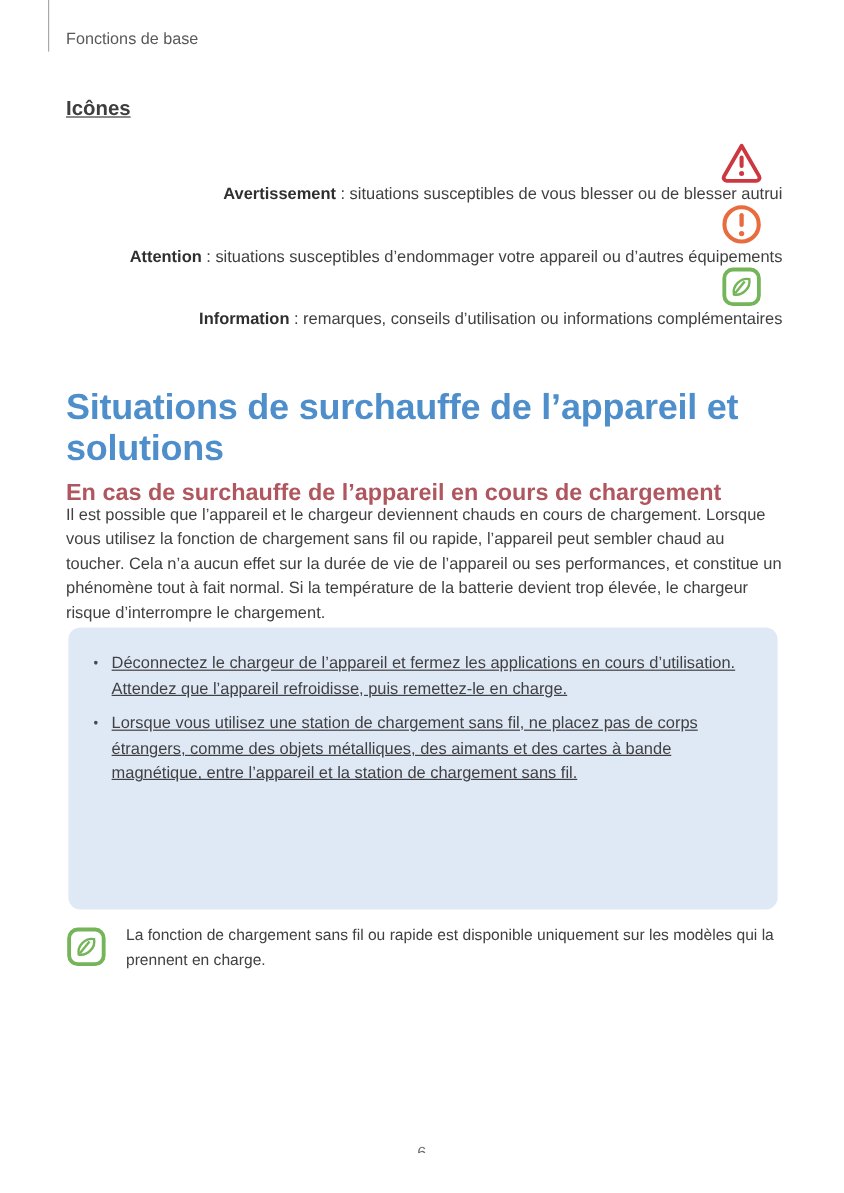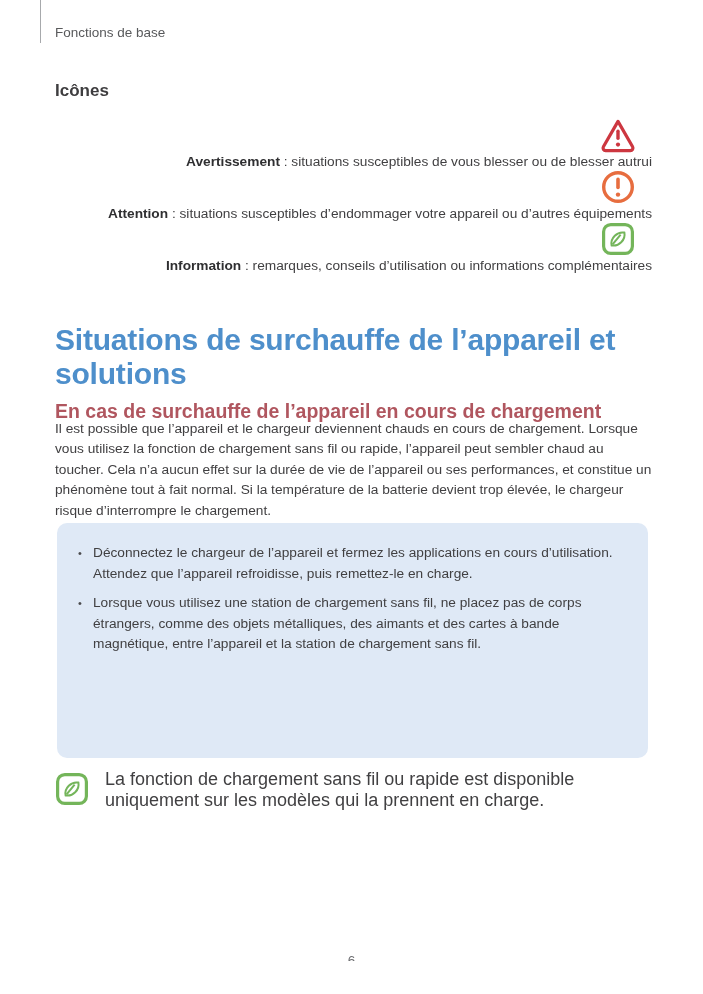--- a/index.html
+++ b/index.html
@@ -8,48 +8,48 @@
     width:703px;height:961px;
     background:#ffffff;
     font-family:"Liberation Sans","DejaVu Sans",sans-serif;
     color:#414042;
     overflow:hidden;
   }
   
   .runhead-rule{position:absolute;left:40px;top:0;width:1px;height:43px;background:#a7a9ac;}
   .runhead{position:absolute;left:55px;top:25px;font-size:13.5px;color:#58595b;}
   
-  .icones-title{position:absolute;left:55px;top:81px;font-size:17px;font-weight:bold;color:#3e3d3f;}
+  .icones-title{position:absolute;left:55px;top:81px;font-size:17px;font-weight:bold;color:#3e3d3f;text-decoration:underline;}
   .legend{position:absolute;left:52px;top:117px;width:600px;}
   .legend-row{display:flex;align-items:flex-end;margin-bottom:16px;height:36px;flex-direction:column;}
   .legend-icon{flex:0 0 36px;width:36px;height:36px;margin-right:16px;}
   .legend-text{font-size:13.7px;line-height:18px;color:#414042;}
   .legend-text b{color:#2f2f31;}
   
   .h1{position:absolute;left:55px;top:303px;width:600px;
       font-size:30px;font-weight:bold;color:#4e8fcb;letter-spacing:-0.2px;}
   .h2{position:absolute;left:55px;top:384px;width:600px;
       font-size:19.5px;font-weight:bold;color:#b0565f;}
   
   .body-p{position:absolute;left:55px;top:405px;width:597px;
       font-size:13.7px;line-height:20.6px;color:#414042;}
   
   .proc-box{position:absolute;left:57px;top:523px;width:591px;height:235px;
       box-sizing:border-box;background:#dfe9f6;border-radius:10px;
       padding:20px 20px 0 18px;}
   .proc-title{font-size:15.2px;font-weight:bold;color:#2f2f31;margin:0 0 14px 0;}
   .proc-list{list-style:none;margin:0;padding:0;}
   .proc-list li{position:relative;padding-left:18px;margin-bottom:9px;
-      font-size:13.7px;line-height:20.6px;color:#414042;}
+      font-size:13.7px;line-height:20.6px;color:#414042;text-decoration:underline;}
   .proc-list li::before{content:"•";position:absolute;left:3px;top:0;
       font-size:11px;color:#4a4a4c;line-height:20.6px;}
   
   .note{position:absolute;left:54px;top:769px;width:600px;display:flex;align-items:flex-start;}
   .note-icon{flex:0 0 36px;width:36px;height:36px;margin-right:15px;margin-top:2px;}
-  .note-text{font-size:18px;line-height:20.6px;color:#414042;width:548px;}
+  .note-text{font-size:13px;line-height:20.6px;color:#414042;width:548px;}
   
   .pageno{position:absolute;left:0;top:953px;width:100%;text-align:center;
       font-size:13.5px;color:#6d6e71;}
 </style>
 </head>
 <body>
 
 <div class="sheet">
 
   <div class="runhead-rule"></div>

